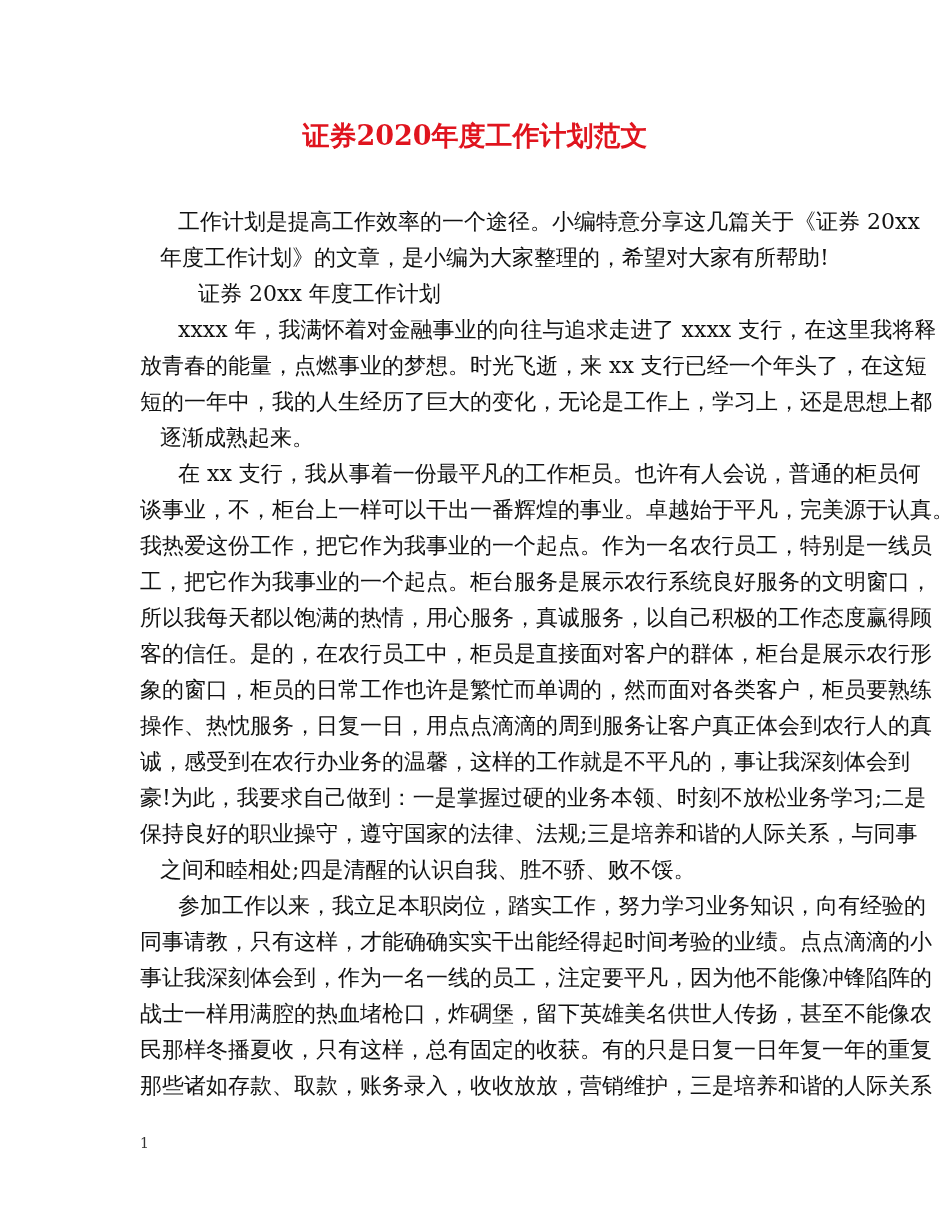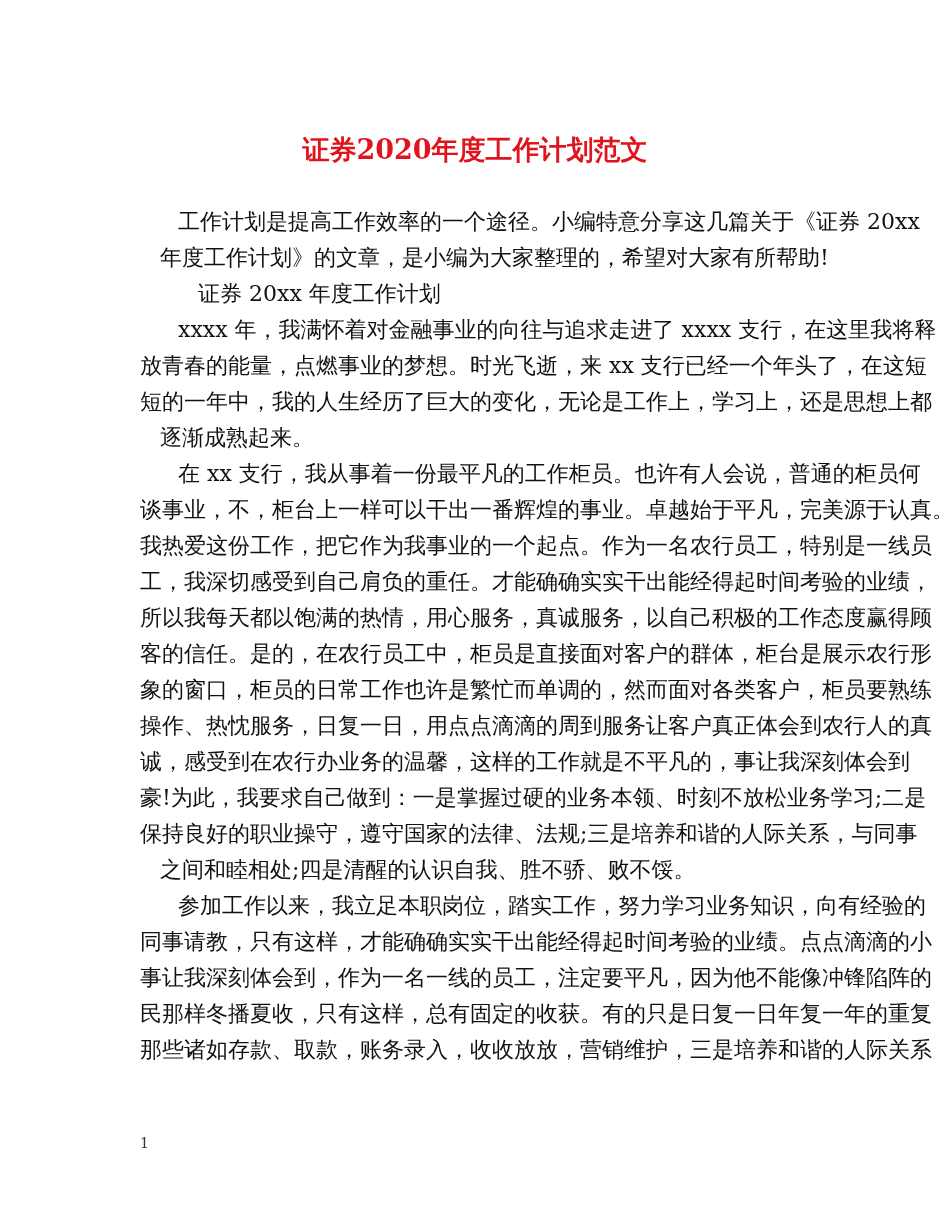--- a/index.html
+++ b/index.html
@@ -1,19 +1,19 @@
 <!DOCTYPE html>
 <html><head>
 <meta charset="utf-8">
 <style>
   html, body { margin: 0; padding: 0; background: #ffffff; }
   body { width: 950px; height: 1230px; position: relative; overflow: hidden;
          font-family: "DejaVu Serif", "Liberation Serif", serif; color: #111; }
   .page { position: absolute; left: 0; top: 0; width: 950px; height: 1230px; background: #fff; }
-  .title { position: absolute; left: 0; width: 950px; top: 130px; text-align: center;
+  .title { position: absolute; left: 0; width: 950px; top: 116px; text-align: center;
            font-size: 27px; font-weight: bold; color: #e0141e; letter-spacing: 0px; line-height: 40px; }
   .body-text { position: absolute; left: 140px; width: 672px; top: 204px; }
   .line { height: 36px; line-height: 36px; font-size: 22px; white-space: nowrap;
           text-align: justify; text-align-last: justify; overflow: visible; }
   .line.last { text-align-last: left; margin-left: 20px; }
   .line.indent { padding-left: 38px; }
   .page-number { position: absolute; left: 140px; top: 1135px; font-size: 14px; color: #333; }
 </style>
 </head>
 <body>
@@ -36,34 +36,35 @@
       <div class="line indent">xxxx 年，我满怀着对金融事业的向往与追求走进了 xxxx 支行，在这里我将释</div>
       <div class="line">放青春的能量，点燃事业的梦想。时光飞逝，来 xx 支行已经一个年头了，在这短</div>
       <div class="line">短的一年中，我的人生经历了巨大的变化，无论是工作上，学习上，还是思想上都</div>
       <div class="line last">逐渐成熟起来。</div>
     </div>
 
     <div>
       <div class="line indent">在 xx 支行，我从事着一份最平凡的工作柜员。也许有人会说，普通的柜员何</div>
       <div class="line">谈事业，不，柜台上一样可以干出一番辉煌的事业。卓越始于平凡，完美源于认真。</div>
       <div class="line">我热爱这份工作，把它作为我事业的一个起点。作为一名农行员工，特别是一线员</div>
-      <div class="line">工，我深切感受到自己肩负的重任。才能确确实实干出能经得起时间考验的业绩，</div>
+      <div class="line">工，把它作为我事业的一个起点。柜台服务是展示农行系统良好服务的文明窗口，</div>
       <div class="line">所以我每天都以饱满的热情，用心服务，真诚服务，以自己积极的工作态度赢得顾</div>
       <div class="line">客的信任。是的，在农行员工中，柜员是直接面对客户的群体，柜台是展示农行形</div>
       <div class="line">象的窗口，柜员的日常工作也许是繁忙而单调的，然而面对各类客户，柜员要熟练</div>
       <div class="line">操作、热忱服务，日复一日，用点点滴滴的周到服务让客户真正体会到农行人的真</div>
       <div class="line">诚，感受到在农行办业务的温馨，这样的工作就是不平凡的，事让我深刻体会到</div>
       <div class="line">豪!为此，我要求自己做到：一是掌握过硬的业务本领、时刻不放松业务学习;二是</div>
       <div class="line">保持良好的职业操守，遵守国家的法律、法规;三是培养和谐的人际关系，与同事</div>
       <div class="line last">之间和睦相处;四是清醒的认识自我、胜不骄、败不馁。</div>
     </div>
 
     <div>
       <div class="line indent">参加工作以来，我立足本职岗位，踏实工作，努力学习业务知识，向有经验的</div>
       <div class="line">同事请教，只有这样，才能确确实实干出能经得起时间考验的业绩。点点滴滴的小</div>
       <div class="line">事让我深刻体会到，作为一名一线的员工，注定要平凡，因为他不能像冲锋陷阵的</div>
+      <div class="line">战士一样用满腔的热血堵枪口，炸碉堡，留下英雄美名供世人传扬，甚至不能像农</div>
       <div class="line">民那样冬播夏收，只有这样，总有固定的收获。有的只是日复一日年复一年的重复</div>
       <div class="line">那些诸如存款、取款，账务录入，收收放放，营销维护，三是培养和谐的人际关系</div>
     </div>
   </div>
 
   <div class="page-number">1</div>
 </div>
 
 </body></html>

